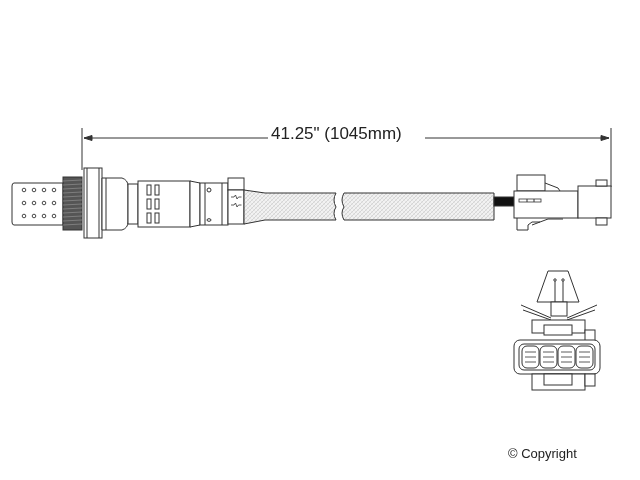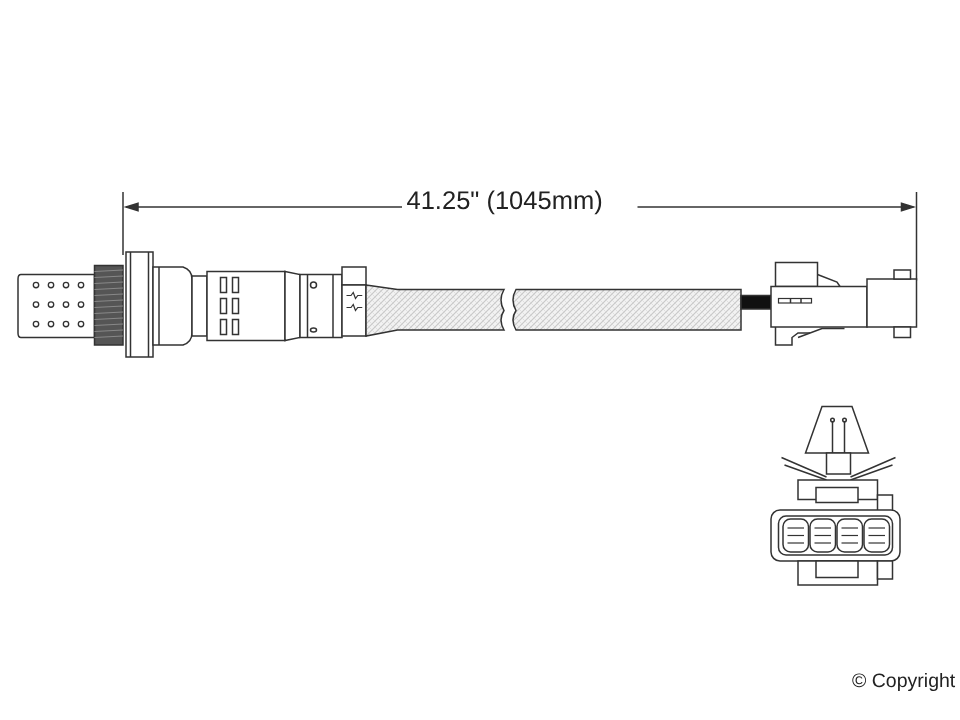--- a/index.html
+++ b/index.html
@@ -1,19 +1,19 @@
 <!DOCTYPE html>
 <html><head>
 <meta charset="utf-8">
 <style>
   html, body { margin:0; padding:0; background:#ffffff; }
   body { width:640px; height:480px; position:relative; overflow:hidden; font-family:"Liberation Sans", sans-serif; }
   #diagram { position:absolute; left:0; top:0; width:640px; height:480px; }
   .dim-label { position:absolute; left:268px; top:124px; font-size:17px; color:#222; background:#fff; padding:0 3px; white-space:nowrap; }
-  .copyright { position:absolute; left:568px; top:446px; font-size:13px; color:#222; white-space:nowrap; }
+  .copyright { position:absolute; left:508px; top:446px; font-size:13px; color:#222; white-space:nowrap; }
 </style>
 </head>
 <body>
 
 <div id="diagram">
   <svg width="640" height="480" viewBox="0 0 640 480" xmlns="http://www.w3.org/2000/svg">
     <defs>
       <pattern id="braid" width="4" height="4" patternUnits="userSpaceOnUse">
         <rect width="4" height="4" fill="#f2f2f2"></rect>
         <path d="M0 4 L4 0" stroke="#c8c8c8" stroke-width="0.7"></path>

